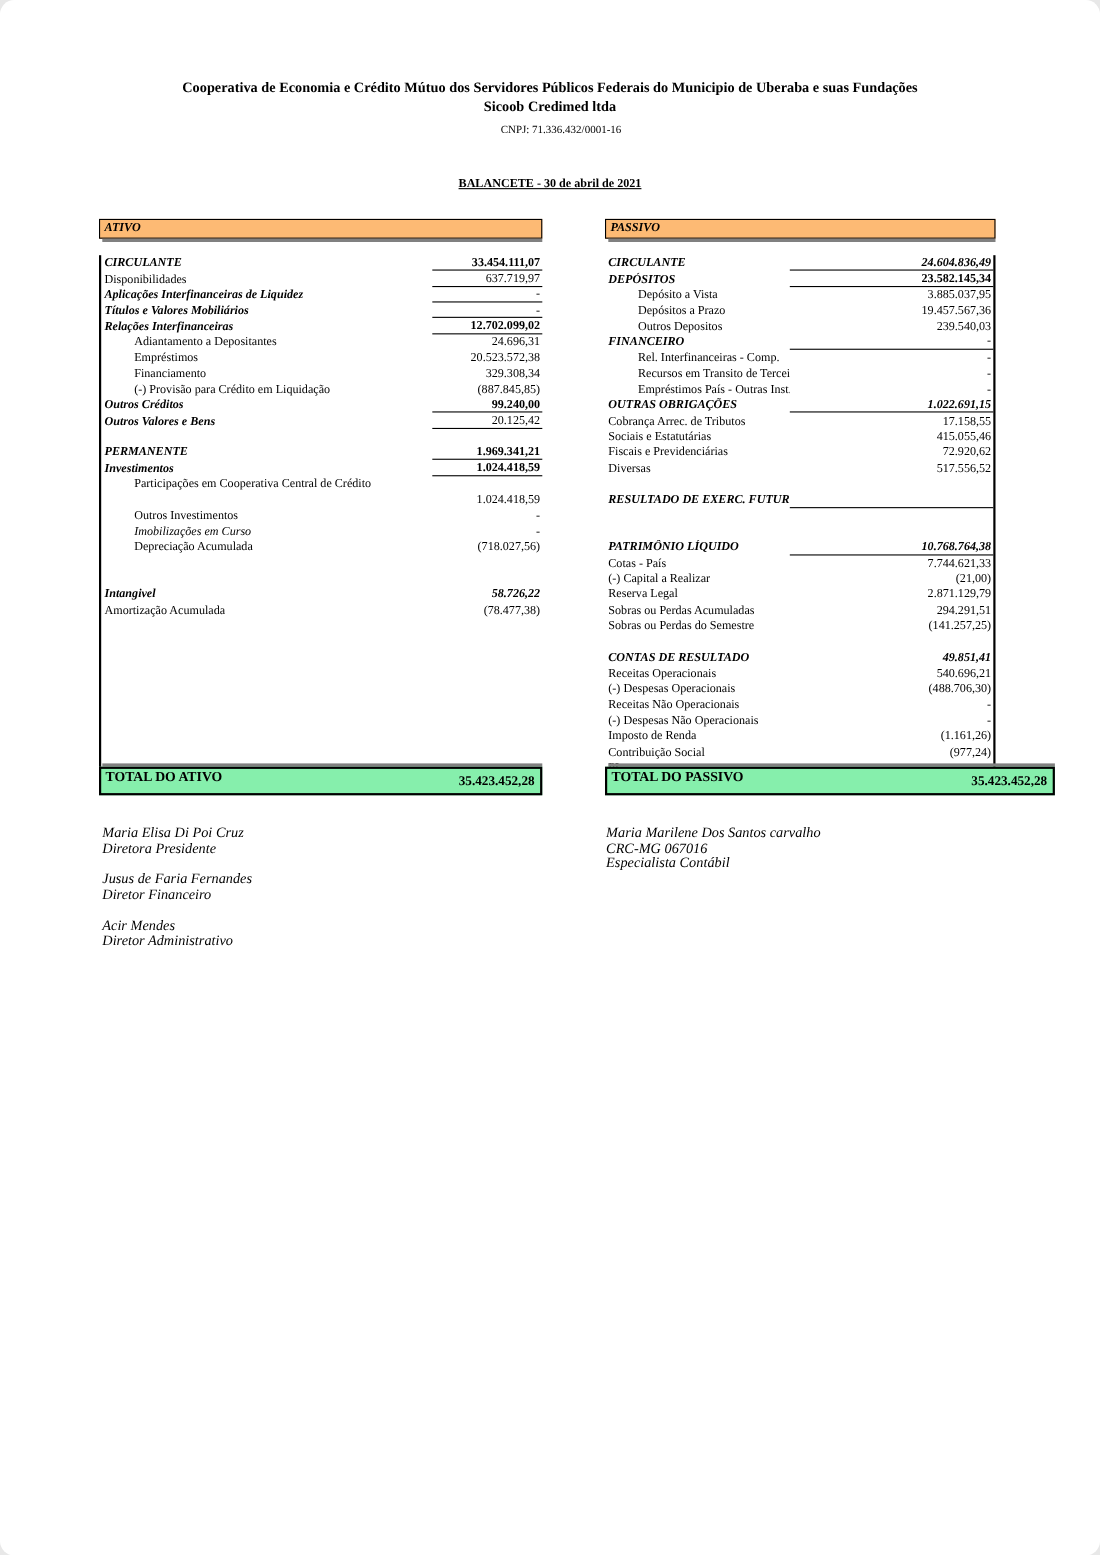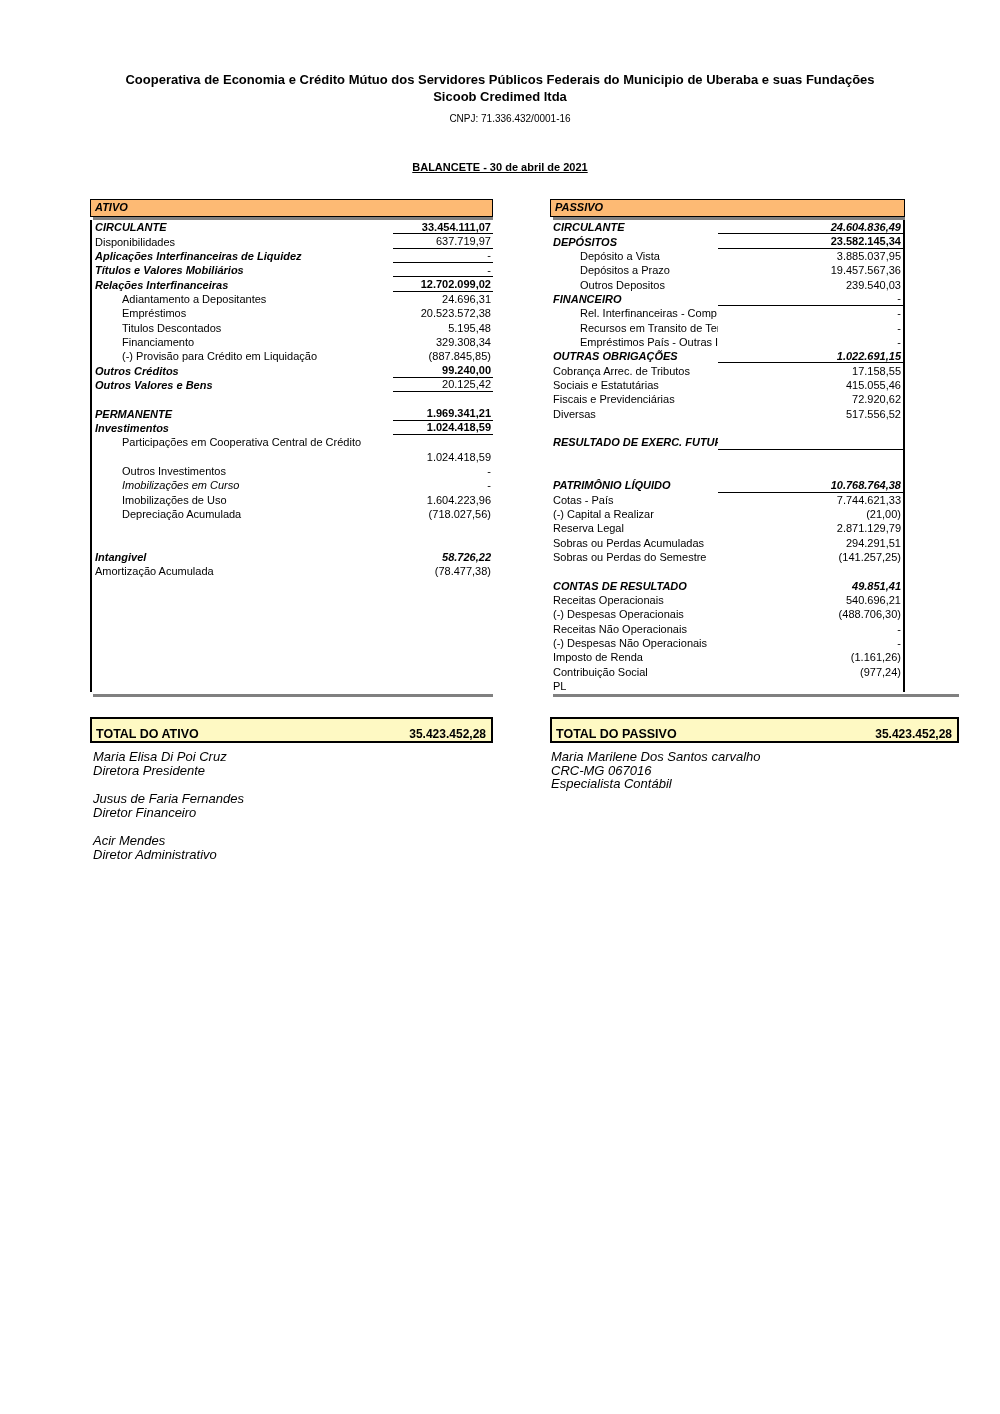--- a/index.html
+++ b/index.html
@@ -1,54 +1,54 @@
 <!DOCTYPE html>
 <html><head>
 <meta charset="utf-8">
 <style>
   html,body{margin:0;padding:0;background:#e8e8e8;}
   .page{position:relative;width:1000px;height:1414px;background:#ffffff;margin:0 auto;
-        font-family:Liberation Sans, sans-serif;color:#000;overflow:hidden;}
+        font-family:Liberation Serif, serif;color:#000;overflow:hidden;border-radius:13px;}
 
   
   .hdr{position:absolute;top:71px;left:0;width:1000px;text-align:center;}
   .t1{font-size:13px;font-weight:bold;line-height:17px;}
   .cnpj{font-size:10px;margin-top:8px;padding-left:20px;}
   .rpt{position:absolute;top:161px;left:0;width:1000px;text-align:center;
        font-size:11px;font-weight:bold;text-decoration:underline;}
 
   
   .tbl{position:absolute;top:199px;}
   .tbl-a{left:90px;width:403px;}
   .tbl-p{left:550px;width:355px;}
   .band{box-sizing:border-box;height:18px;background:#fdba74;border:1.5px solid #000;
         font-size:11px;font-weight:bold;font-style:italic;padding:1px 0 0 4px;}
   .band-shadow{height:3px;background:#808080;margin-left:3px;}
-  .tbody{box-sizing:border-box;height:472px;padding-top:0;}
+  .tbody{box-sizing:border-box;height:472px;padding-top:0;margin-top:12px;}
   .tbody-a{border-left:2.5px solid #000;}
   .tbody-p{border-right:2.5px solid #000;}
   .row{display:flex;height:14.35px;font-size:11px;align-items:center;}
   .lbl{flex:1;padding-left:3px;white-space:nowrap;overflow:hidden;}
   .lbl-bi{font-weight:bold;font-style:italic;}
   .lbl-i{font-style:italic;}
   .ind{padding-left:30px;}
   .val{box-sizing:border-box;align-self:stretch;display:flex;align-items:center;
        justify-content:flex-end;text-align:right;padding-right:2px;white-space:nowrap;}
   .tbl-a .val{width:100px;}
   .tbl-p .val{width:185px;}
   .val-b{font-weight:bold;}
   .val-bi{font-weight:bold;font-style:italic;}
   .u{border-bottom:1.5px solid #000;}
 
   
   .total{position:absolute;top:694px;}
   .total-a{left:90px;width:403px;}
   .total-p{left:550px;width:409px;}
-  .total .band2{box-sizing:border-box;height:26px;background:#fef9c3;border:2px solid #000;
-       display:flex;align-items:flex-end;margin-top:20px;}
+  .total .band2{box-sizing:border-box;height:26px;background:#86efac;border:2px solid #000;
+       display:flex;align-items:flex-start;}
   .total .tlabel{flex:1;font-size:12.5px;font-weight:bold;padding-left:4px;}
   .total .tvalue{font-size:12px;font-weight:bold;padding-right:5px;padding-top:4px;}
 
   
   .sig{position:absolute;font-size:13px;font-style:italic;line-height:13.5px;}
   .sig-left{left:93px;top:750px;}
   .sig-right{left:551px;top:750px;}
   .sig-block{margin-bottom:15px;}
 </style>
 </head>
@@ -89,24 +89,20 @@
         </div>
         <div class="row">
           <span class="lbl ind">Adiantamento a Depositantes</span>
           <span class="val">24.696,31</span>
         </div>
         <div class="row">
           <span class="lbl ind">Empréstimos</span>
           <span class="val">20.523.572,38</span>
         </div>
         <div class="row">
-          <span class="lbl ind">Titulos Descontados</span>
-          <span class="val">5.195,48</span>
-        </div>
-        <div class="row">
           <span class="lbl ind">Financiamento</span>
           <span class="val">329.308,34</span>
         </div>
         <div class="row">
           <span class="lbl ind">(-) Provisão para Crédito em Liquidação</span>
           <span class="val">(887.845,85)</span>
         </div>
         <div class="row">
           <span class="lbl lbl-bi">Outros Créditos</span>
           <span class="val val-b u">99.240,00</span>
@@ -135,24 +131,20 @@
           <span class="lbl"></span>
           <span class="val">1.024.418,59</span>
         </div>
         <div class="row">
           <span class="lbl ind">Outros Investimentos</span>
           <span class="val">-</span>
         </div>
         <div class="row">
           <span class="lbl lbl-i ind">Imobilizações em Curso</span>
           <span class="val">-</span>
-        </div>
-        <div class="row">
-          <span class="lbl ind">Imobilizações de Uso</span>
-          <span class="val">1.604.223,96</span>
         </div>
         <div class="row">
           <span class="lbl ind">Depreciação Acumulada</span>
           <span class="val">(718.027,56)</span>
         </div>
         <div class="row">
           <span class="lbl"></span>
           <span class="val"></span>
         </div>
         <div class="row">

